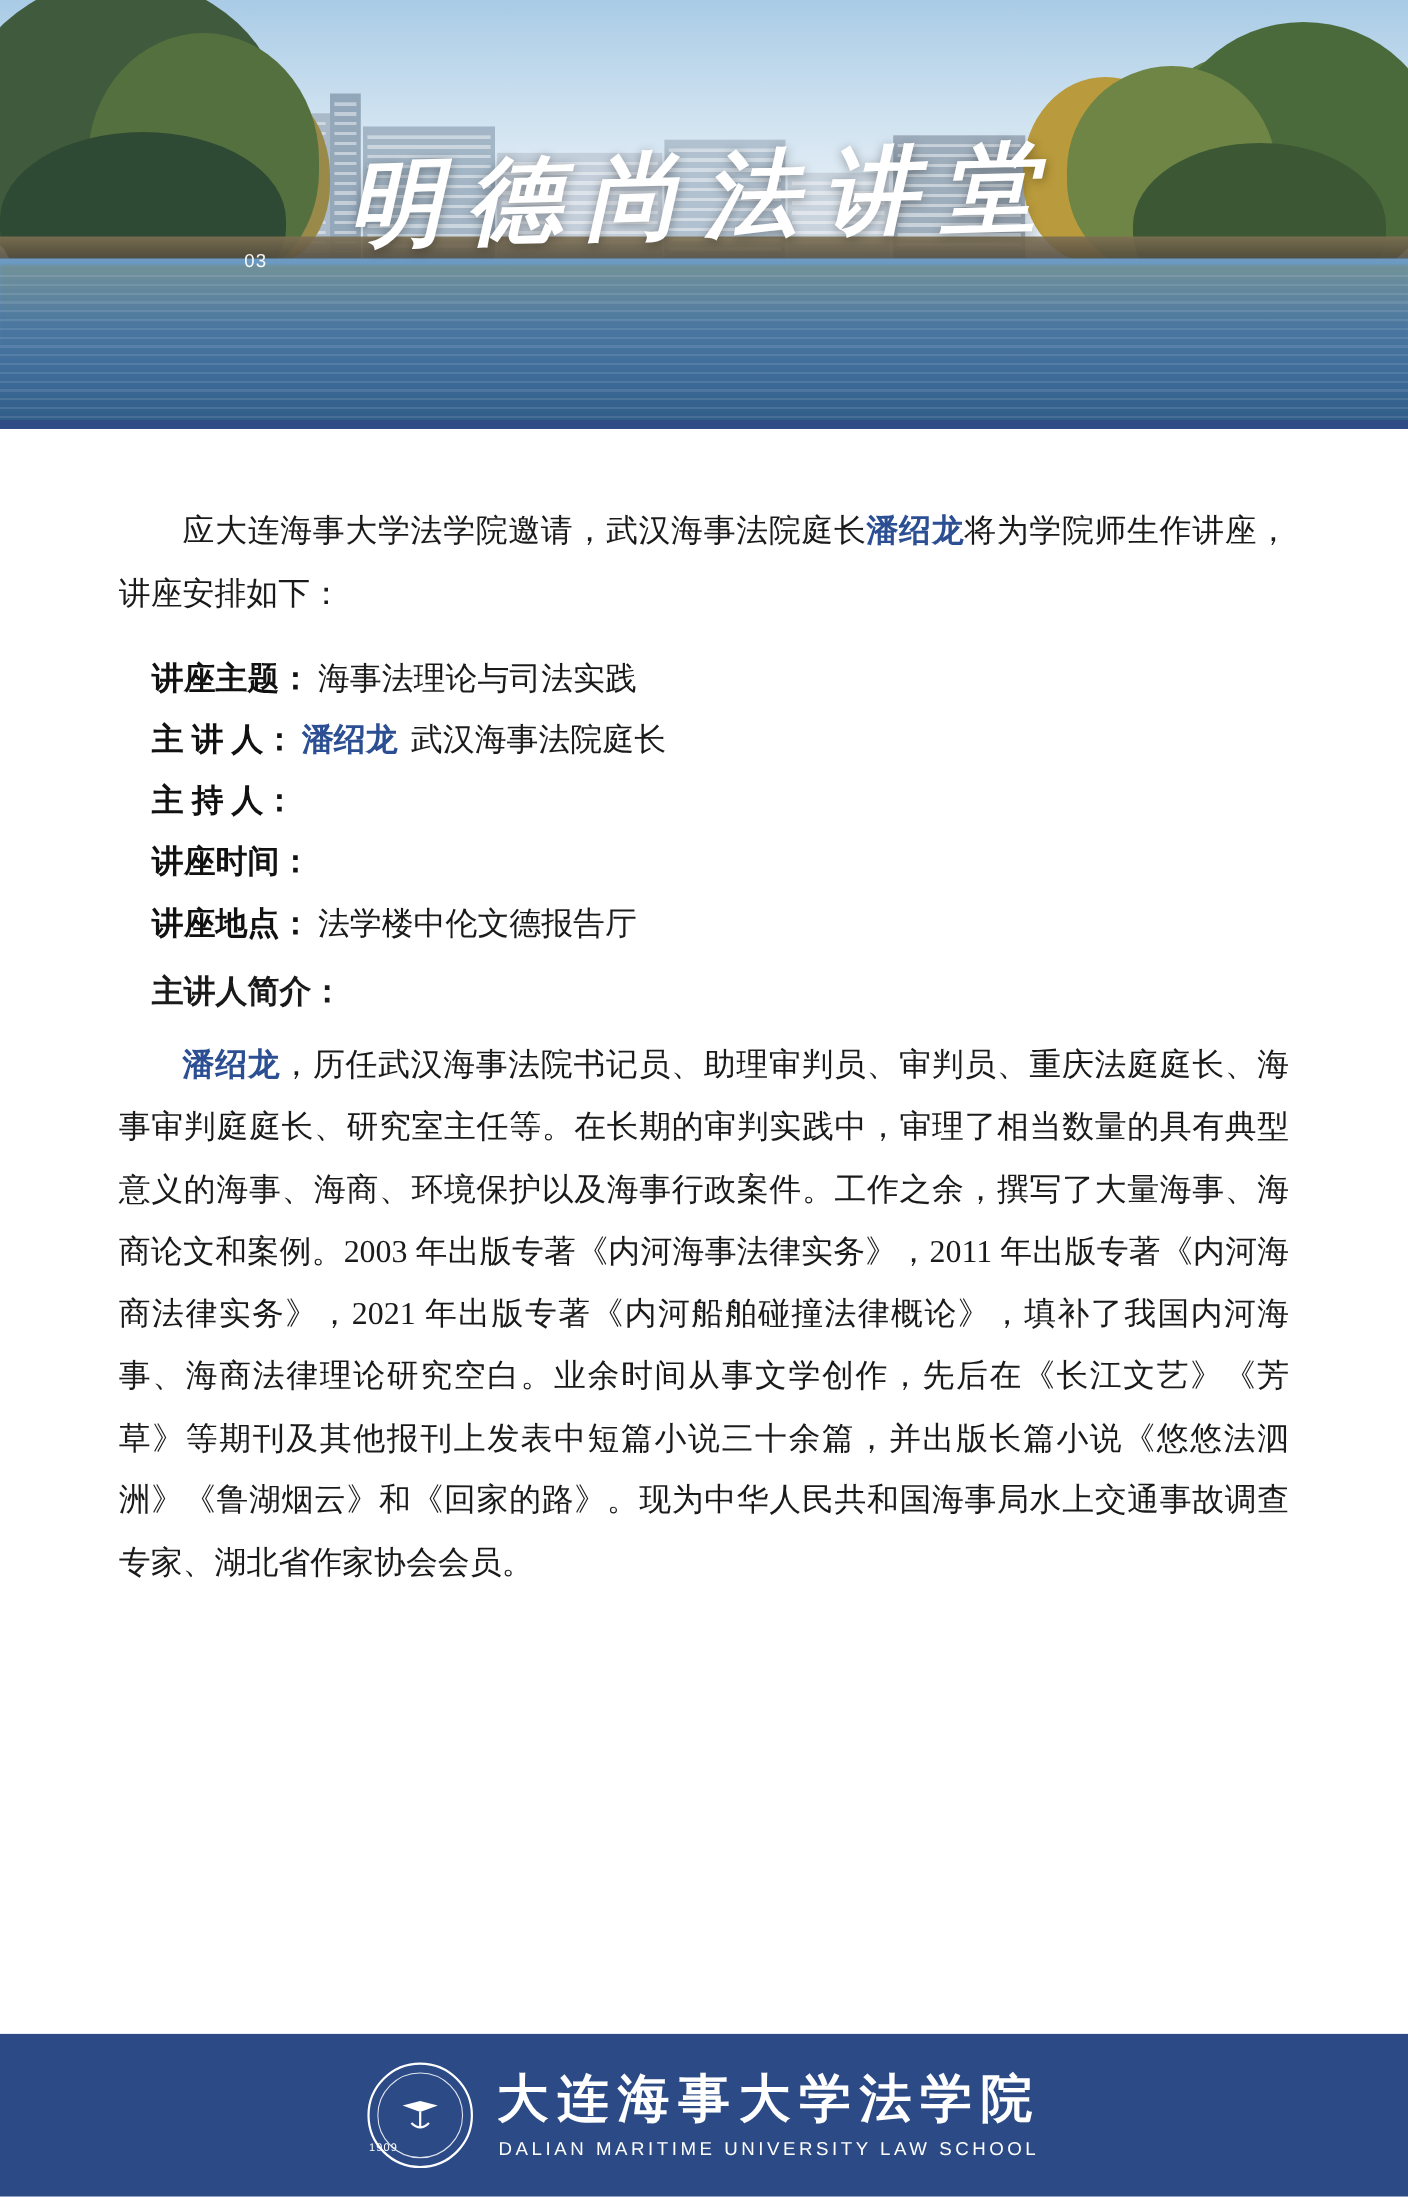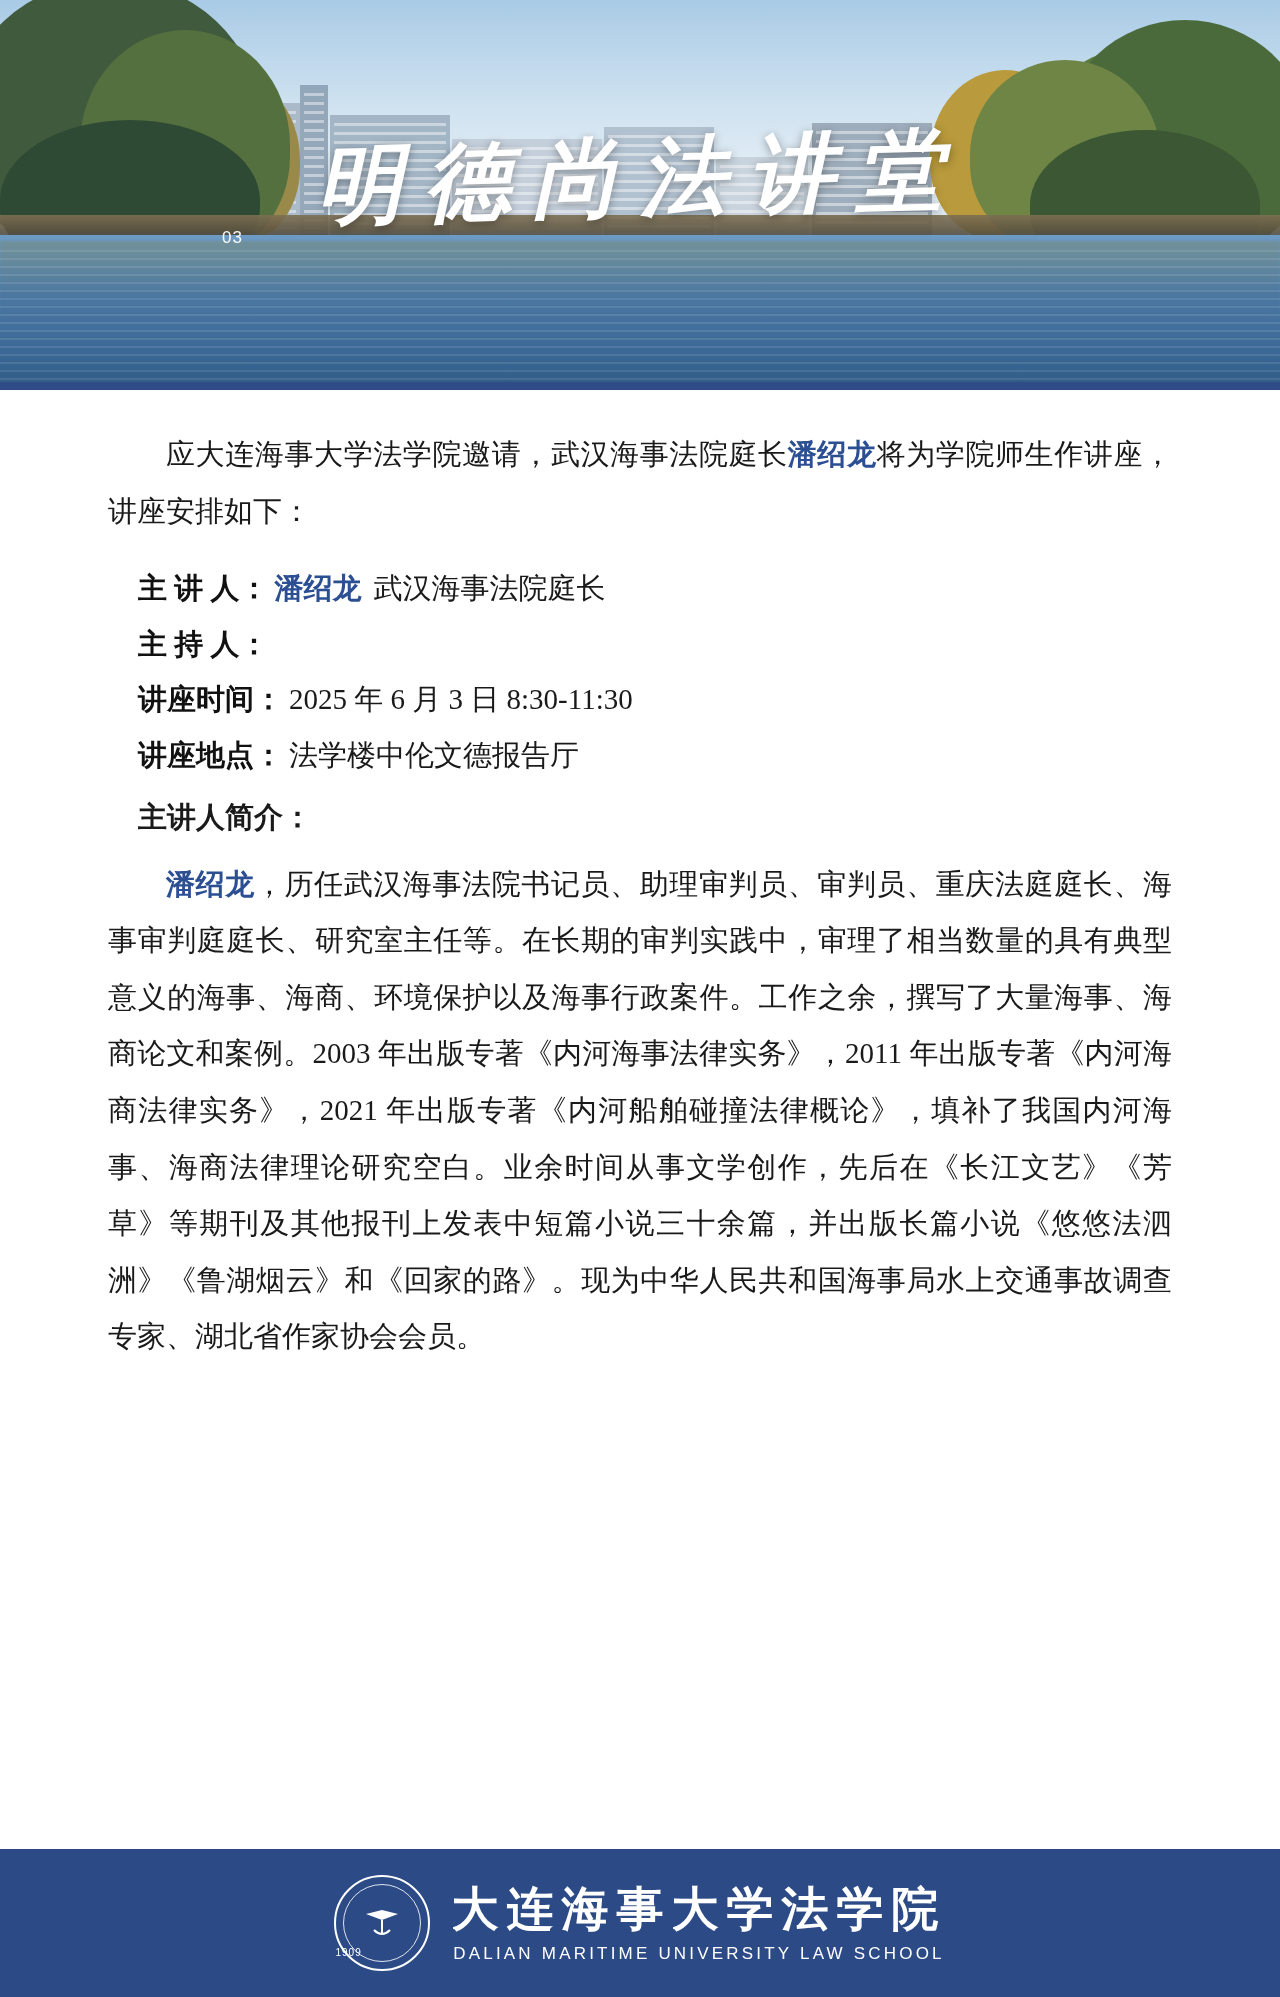--- a/index.html
+++ b/index.html
@@ -128,21 +128,21 @@
   }
   .hero-rule {
     position: absolute;
     left: 0; bottom: 0; width: 1280px; height: 8px;
     background: #2f4c86;
   }
 
   
   .content {
     flex: 1;
-    padding: 36px 108px 0 108px;
+    padding: 65px 108px 0 108px;
     box-sizing: border-box;
     color: #1a1a1a;
   }
   .para-lead {
     font-size: 29px;
     line-height: 1.95;
     text-align: justify;
     text-indent: 2em;
     margin: 0 0 22px 0;
   }
@@ -290,29 +290,32 @@
     <div class="hero-badge">03</div>
     <div class="hero-rule"></div>
   </div>
 
   <div class="content">
 
     <p class="para-lead"><span>应大连海事大学法学院邀请，武汉海事法院庭长</span><span class="name-hl">潘绍龙</span><span>将为学院师生作讲座，讲座安排如下：</span></p>
 
     <ul class="info-list">
       <li class="info-row">
+        <span class="info-label">讲座主题：</span>
+        <span class="info-value">海事法理论与司法实践</span>
+      </li>
+      <li class="info-row">
         <span class="info-label">主 讲 人：</span>
         <span class="info-value"><span class="accent">潘绍龙</span><span>武汉海事法院庭长</span></span>
       </li>
       <li class="info-row">
         <span class="info-label">主 持 人：</span>
       </li>
       <li class="info-row">
         <span class="info-label">讲座时间：</span>
-        <span class="info-value">2025 年 6 月 3 日  8:30-11:30</span>
       </li>
       <li class="info-row">
         <span class="info-label">讲座地点：</span>
         <span class="info-value">法学楼中伦文德报告厅</span>
       </li>
     </ul>
 
     <div class="section-title">主讲人简介：</div>
 
     <p class="bio"><span class="name-hl">潘绍龙</span><span>，历任武汉海事法院书记员、助理审判员、审判员、重庆法庭庭长、海事审判庭庭长、研究室主任等。在长期的审判实践中，审理了相当数量的具有典型意义的海事、海商、环境保护以及海事行政案件。工作之余，撰写了大量海事、海商论文和案例。2003 年出版专著《内河海事法律实务》，2011 年出版专著《内河海商法律实务》，2021 年出版专著《内河船舶碰撞法律概论》，填补了我国内河海事、海商法律理论研究空白。业余时间从事文学创作，先后在《长江文艺》《芳草》等期刊及其他报刊上发表中短篇小说三十余篇，并出版长篇小说《悠悠法泗洲》《鲁湖烟云》和《回家的路》。现为中华人民共和国海事局水上交通事故调查专家、湖北省作家协会会员。</span></p>

